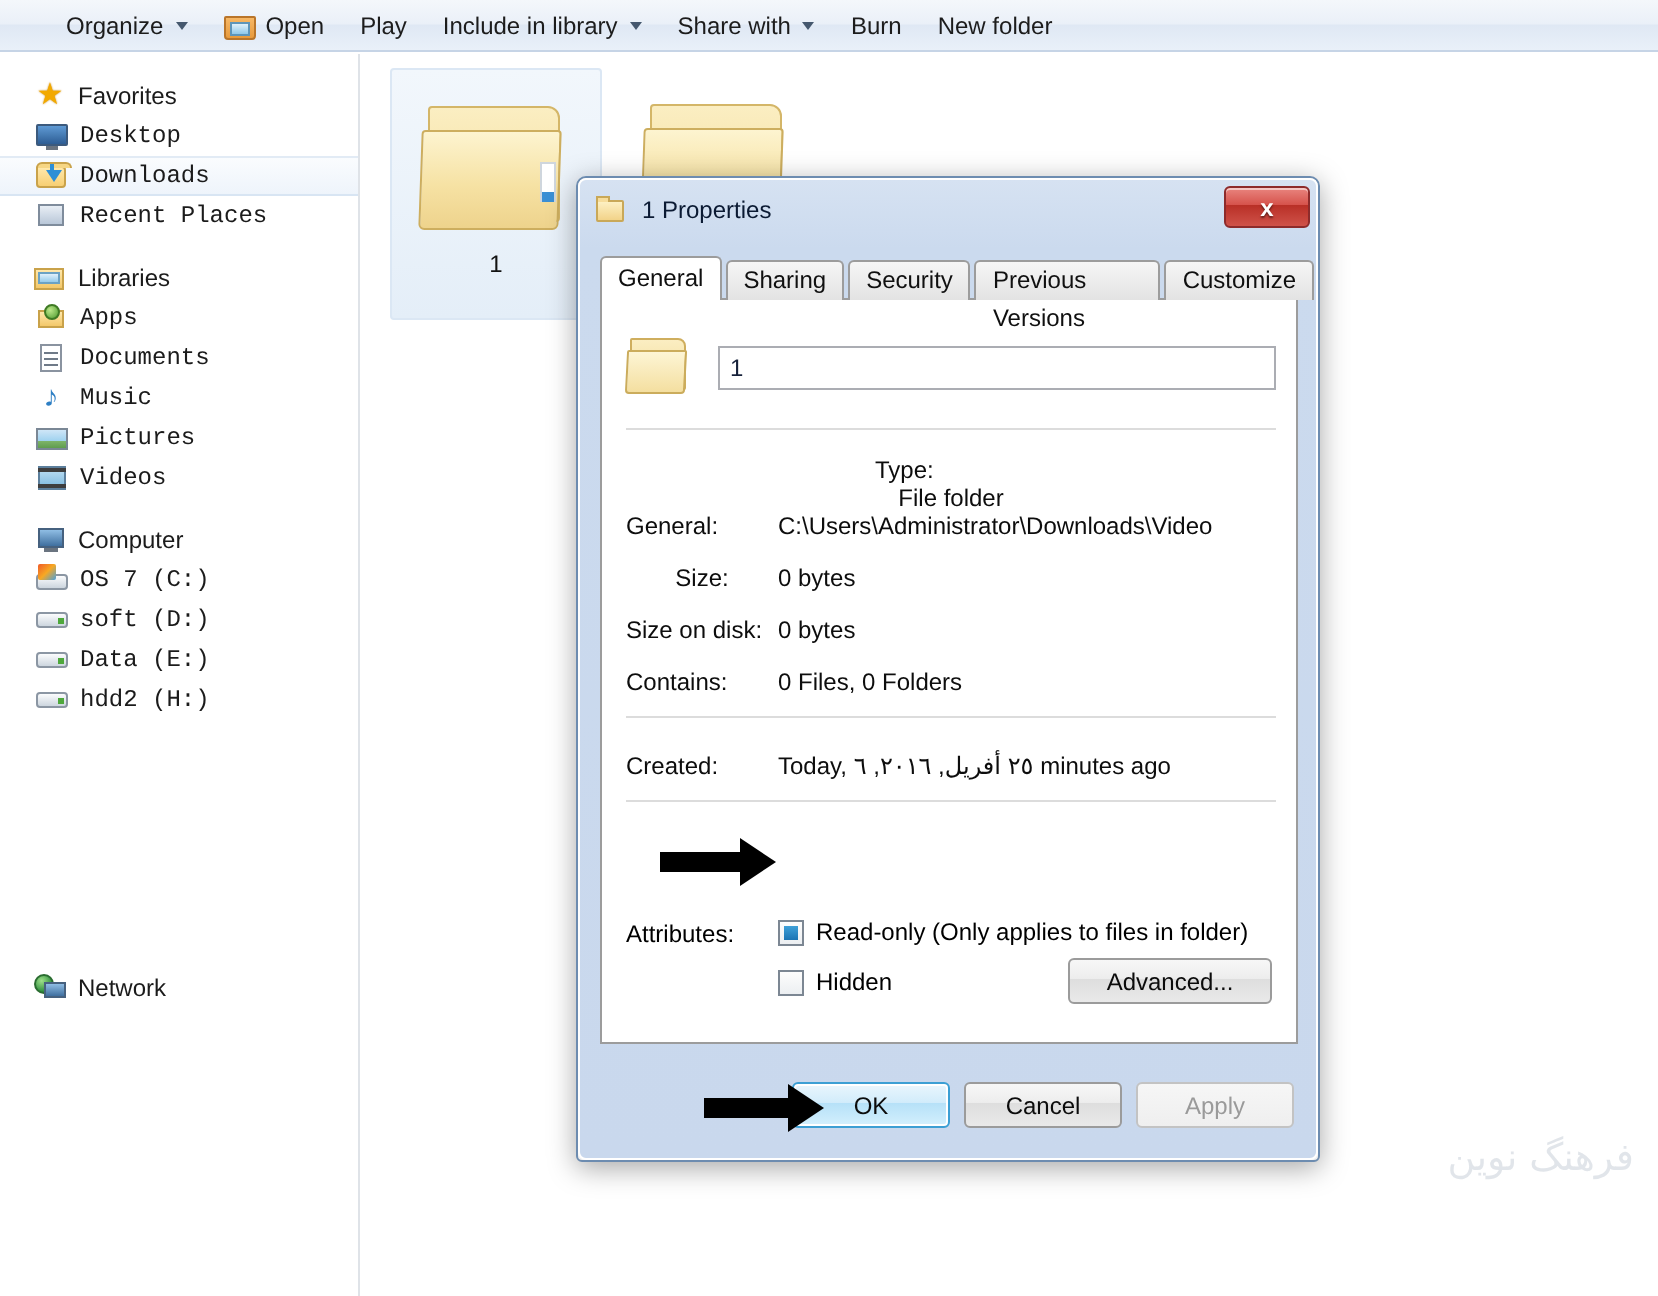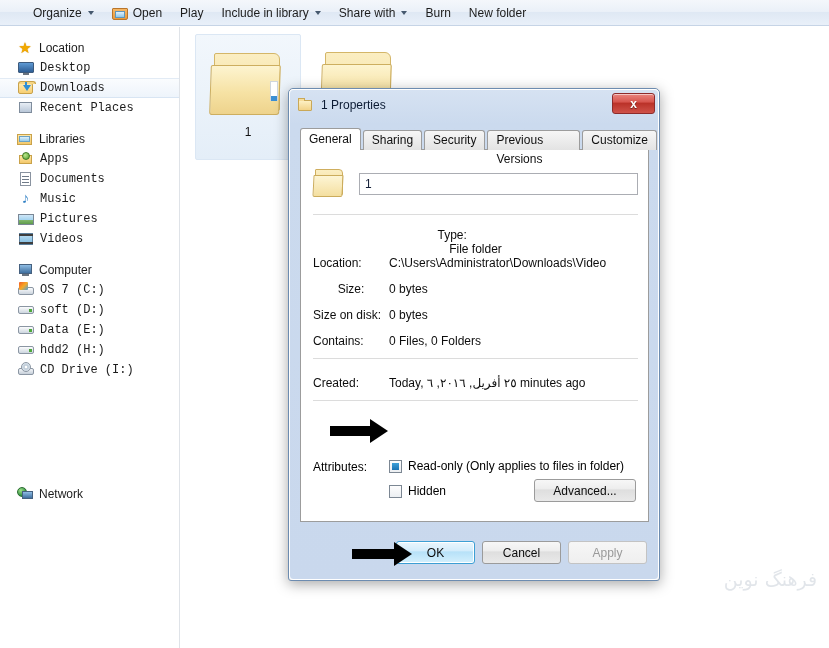--- a/index.html
+++ b/index.html
@@ -638,21 +638,21 @@
     <div class="cmd">
       <span>New folder</span>
     </div>
   </div>
 
   <div id="navpane">
     <div class="spacer"></div>
 
     <div class="nav-row group">
       <span class="nav-ico ic-star">★</span>
-      <span>Location</span>
+      <span>Favorites</span>
     </div>
     <div class="nav-row child">
       <span class="nav-ico ic-monitor">
           <span class="scr"></span>
           <span class="stand"></span>
         </span>
       <span>Desktop</span>
     </div>
     <div class="nav-row child selected">
       <span class="nav-ico ic-folder ic-dl">
@@ -745,27 +745,20 @@
           <span class="led"></span>
         </span>
       <span>Data (E:)</span>
     </div>
     <div class="nav-row child">
       <span class="nav-ico ic-drive">
           <span class="d"></span>
           <span class="led"></span>
         </span>
       <span>hdd2 (H:)</span>
-    </div>
-    <div class="nav-row child">
-      <span class="nav-ico ic-cd">
-          <span class="d"></span>
-          <span class="disc"></span>
-        </span>
-      <span>CD Drive (I:)</span>
     </div>
 
     <div class="redact" style="left:12px; top:390px; width:168px; height:22px;"></div>
     <div class="redact" style="left:22px; top:410px; width:120px; height:18px;"></div>
 
     <div class="nav-row group" style="position:absolute; left:0; top:457px;">
       <span class="nav-ico ic-net">
           <span class="globe"></span>
           <span class="scr"></span>
         </span>
@@ -837,21 +830,21 @@
       <input id="name-input" type="text" value="1" style="">
     </div>
 
     <div class="sep" style="top:64px;"></div>
 
     <div class="prop-row" style="top:78px;flex-direction:column;">
       <span class="prop-label">Type:</span>
       <span class="prop-value">File folder</span>
     </div>
     <div class="prop-row" style="top:104px;">
-      <span class="prop-label">Location:</span>
+      <span class="prop-label">General:</span>
       <span class="prop-value">C:\Users\Administrator\Downloads\Video</span>
     </div>
     <div class="prop-row" style="top:130px;text-align:center;">
       <span class="prop-label">Size:</span>
       <span class="prop-value">0 bytes</span>
     </div>
     <div class="prop-row" style="top:156px;">
       <span class="prop-label">Size on disk:</span>
       <span class="prop-value">0 bytes</span>
     </div>

